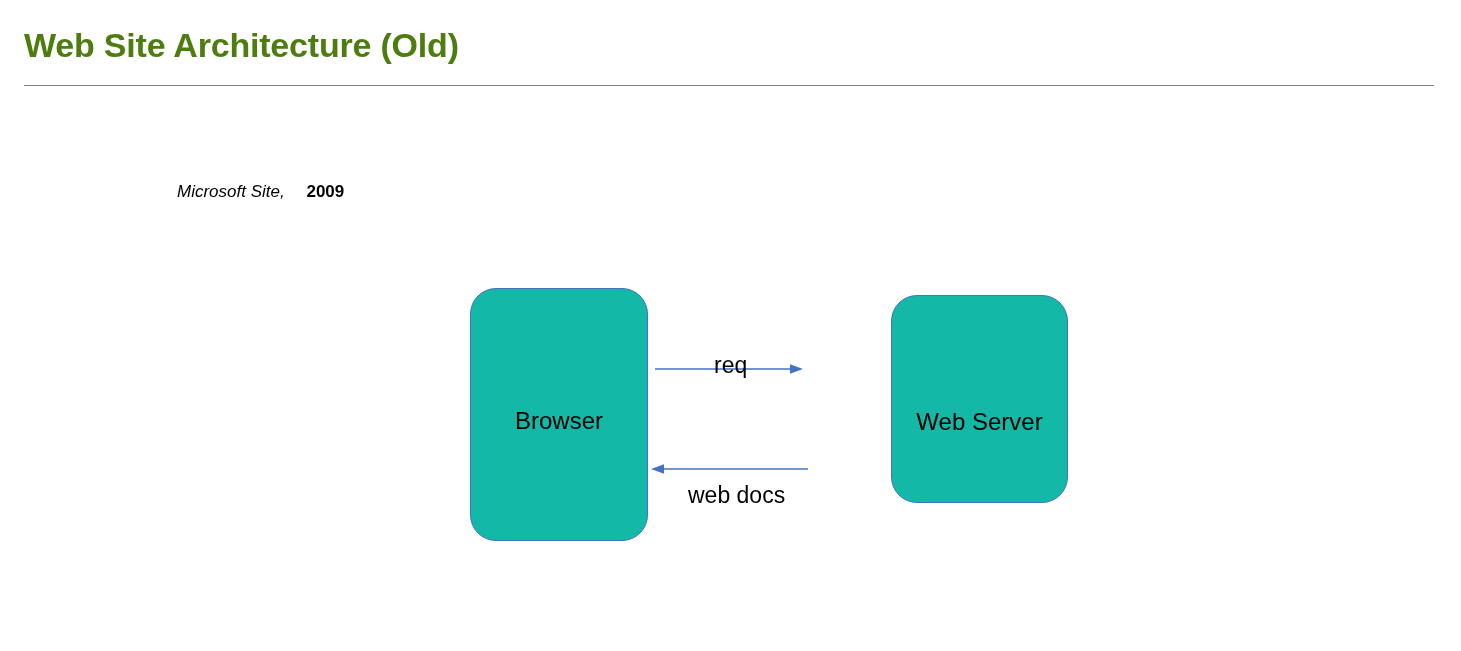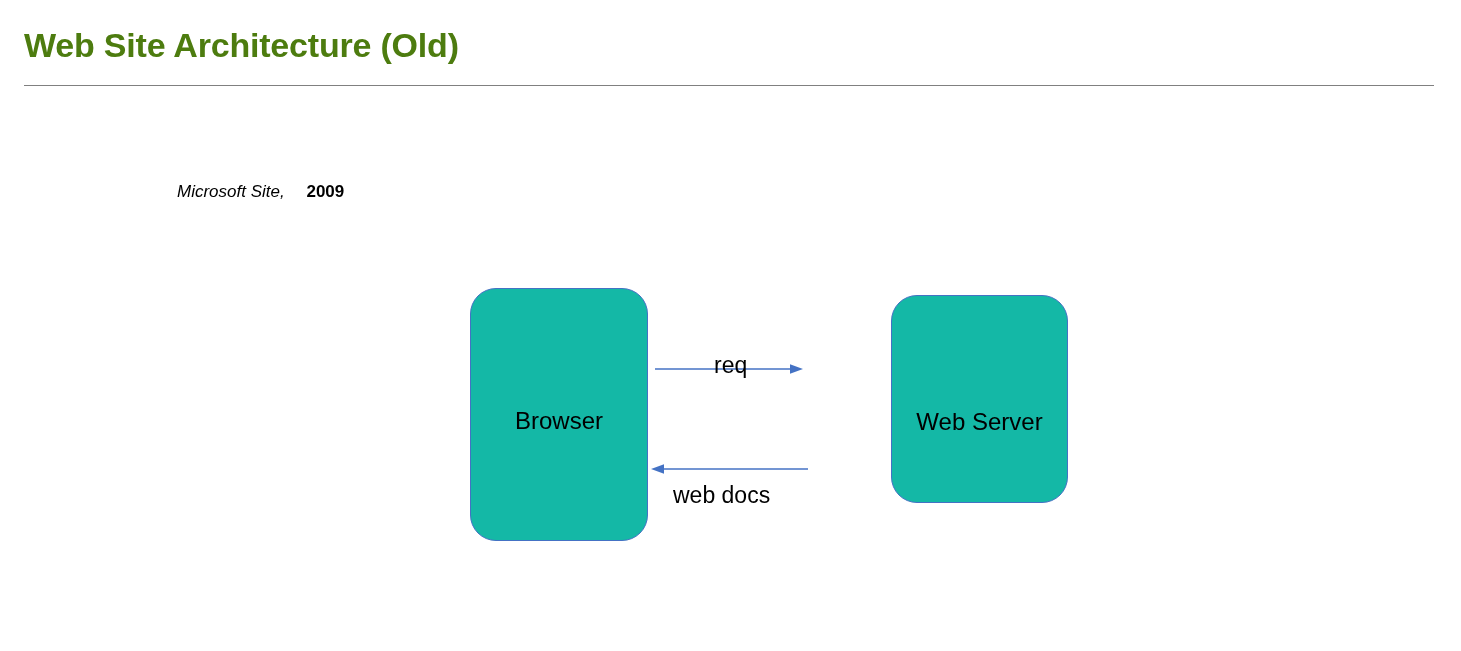--- a/index.html
+++ b/index.html
@@ -103,21 +103,21 @@
   #arrow-req-svg   { left: 655px; top: 358px; width: 150px; height: 22px; }
   #arrow-webdocs-svg { left: 650px; top: 458px; width: 158px; height: 22px; }
 
   .arrow-label {
     position: absolute;
     font-size: 23px;
     color: #000000;
     white-space: nowrap;
   }
   #label-req      { left: 714px; top: 352px; }
-  #label-web-docs { left: 673px; top: 482px; }
+  #label-web-docs { left: 688px; top: 482px; }
 </style>
 </head>
 <body>
 
 <div id="slide-title">Web Site Architecture (Old)</div>
 <div id="title-rule"></div>
 
 <div id="source-block">
   <div>
     <span id="citation-press">Microsoft Site,</span>

